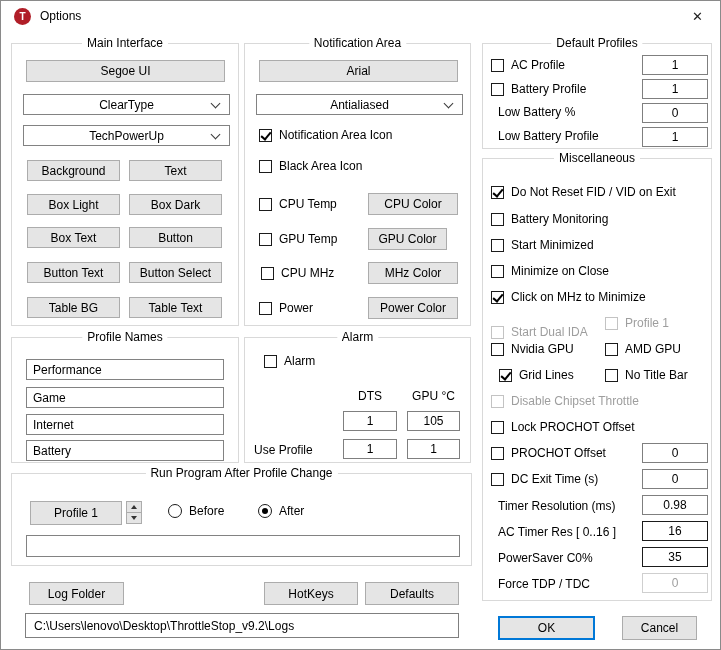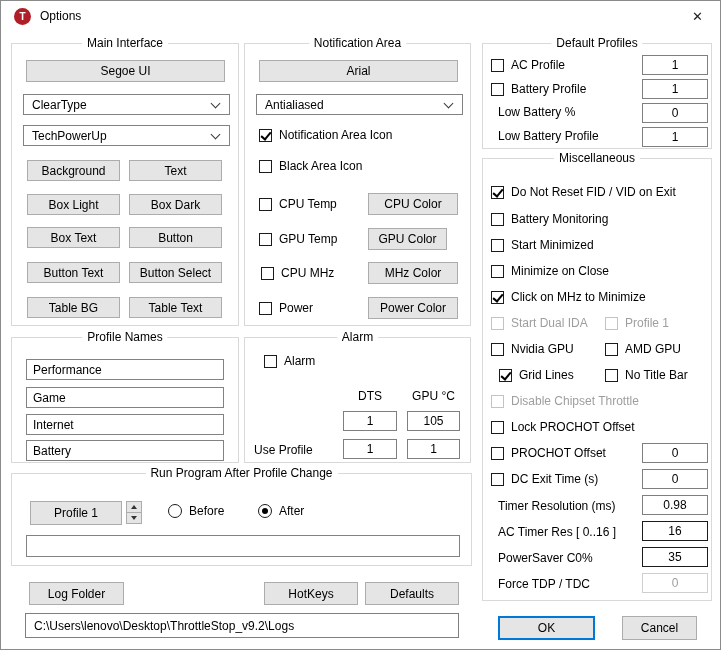--- a/index.html
+++ b/index.html
@@ -15,21 +15,21 @@
 
   
   .group { position:absolute; border:1px solid #d9d9d9; }
   .glabel { position:absolute; top:-8px; left:50%; transform:translateX(-50%); background:#fff; padding:0 5px; white-space:nowrap; }
 
   
   .btn { position:absolute; background:#e5e5e5; border:1px solid #acacac; display:flex; align-items:center; justify-content:center; white-space:nowrap; }
   .btn.ok { border:2px solid var(--accent,#0078D7); }
 
   
-  .combo { position:absolute; background:#fff; border:1px solid #828282; display:flex; align-items:center; padding:0 8px; }
+  .combo { position:absolute; background:#fff; border:1px solid #828282; display:flex; align-items:center; padding:0 8px;justify-content:center; }
   .chev { position:absolute; right:10px; top:5px; width:7px; height:7px; border-right:1px solid #3a3a3a; border-bottom:1px solid #3a3a3a; transform:rotate(45deg); }
 
   
   .checkrow { position:absolute; display:flex; align-items:center; gap:7px; white-space:nowrap; }
   .cb { width:13px; height:13px; background:#fff; border:1px solid #1b1b1b; position:relative; flex:none; }
   .cb.checked::after { content:""; position:absolute; left:3px; top:0; width:4px; height:8px; border:solid #000; border-width:0 2px 2px 0; transform:rotate(40deg); }
   .cb.disabled { border-color:#c3c3c3; }
   .cb-label.disabled { color:#9e9e9e; }
   .radio { width:14px; height:14px; background:#fff; border:1px solid #1b1b1b; border-radius:50%; position:relative; flex:none; }
   .radio.checked::after { content:""; position:absolute; left:3px; top:3px; width:6px; height:6px; border-radius:50%; background:#000; }
@@ -159,21 +159,21 @@
       <span class="cb-label">Start Minimized</span>
     </div>
     <div class="checkrow" style="left:8px;top:105px;">
       <span class="cb"></span>
       <span class="cb-label">Minimize on Close</span>
     </div>
     <div class="checkrow" style="left:8px;top:131px;">
       <span class="cb checked"></span>
       <span class="cb-label">Click on MHz to Minimize</span>
     </div>
-    <div class="checkrow" style="left:8px;top:157px;">
+    <div class="checkrow" style="left:8px;top:166px;">
       <span class="cb disabled"></span>
       <span class="cb-label disabled">Start Dual IDA</span>
     </div>
     <div class="checkrow" style="left:122px;top:157px;">
       <span class="cb disabled"></span>
       <span class="cb-label disabled">Profile 1</span>
     </div>
     <div class="checkrow" style="left:8px;top:183px;">
       <span class="cb"></span>
       <span class="cb-label">Nvidia GPU</span>

